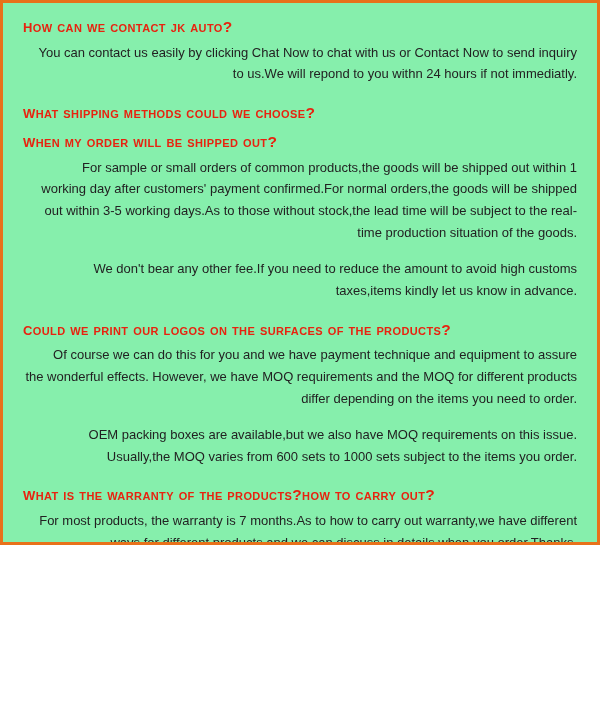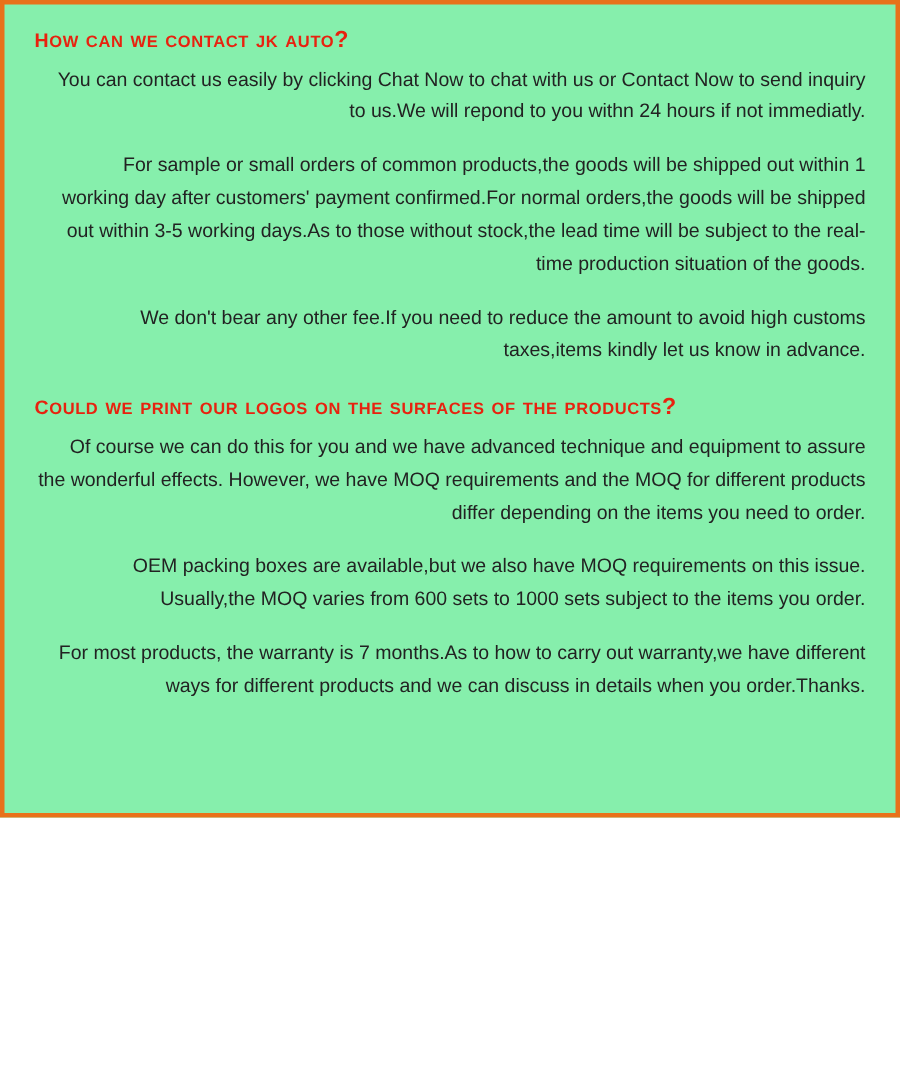--- a/index.html
+++ b/index.html
@@ -51,36 +51,39 @@
 <body>
 
 <div class="page">
 
   <div class="faq-block">
     <div class="q">How can we contact JK Auto?</div>
     <div class="a">You can contact us easily by clicking Chat Now to chat with us or Contact Now to send inquiry to us.We will repond to you withn 24 hours if not immediatly.</div>
   </div>
 
   <div class="faq-block">
+    <div class="q">What shipping methods could we choose?</div>
   </div>
 
   <div class="faq-block">
+    <div class="q">When my order will be shipped out?</div>
     <div class="a">For sample or small orders of common products,the goods will be shipped out within 1 working day after customers' payment confirmed.For normal orders,the goods will be shipped out within 3-5 working days.As to those without stock,the lead time will be subject to the real-time production situation of the goods.</div>
   </div>
 
   <div class="faq-block">
     <div class="a">We don't bear any other fee.If you need to reduce the amount to avoid high customs taxes,items kindly let us know in advance.</div>
   </div>
 
   <div class="faq-block">
     <div class="q">Could we print our logos on the surfaces of the products?</div>
-    <div class="a">Of course we can do this for you and we have advanced technique and equipment to assure the wonderful effects. However, we have MOQ requirements and the MOQ for different products differ depending on the items you need to order.</div>
+    <div class="a">Of course we can do this for you and we have payment technique and equipment to assure the wonderful effects. However, we have MOQ requirements and the MOQ for different products differ depending on the items you need to order.</div>
   </div>
 
   <div class="faq-block">
     <div class="a">OEM packing boxes are available,but we also have MOQ requirements on this issue. Usually,the MOQ varies from 600 sets to 1000 sets subject to the items you order.</div>
   </div>
 
   <div class="faq-block">
+    <div class="q">What is the warranty of the products?How to carry out?</div>
     <div class="a">For most products, the warranty is 7 months.As to how to carry out warranty,we have different ways for different products and we can discuss in details when you order.Thanks.</div>
   </div>
 
 </div>
 
 </body></html>

